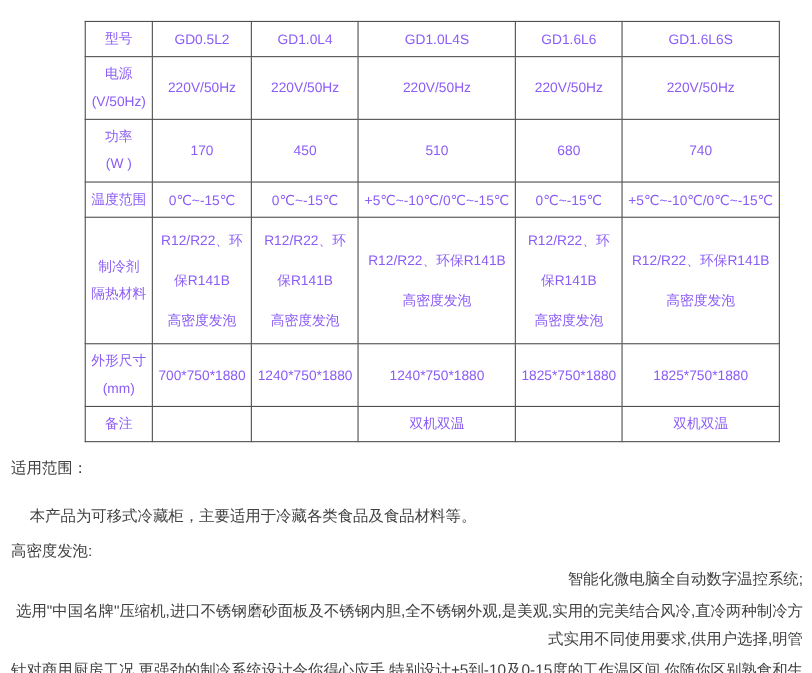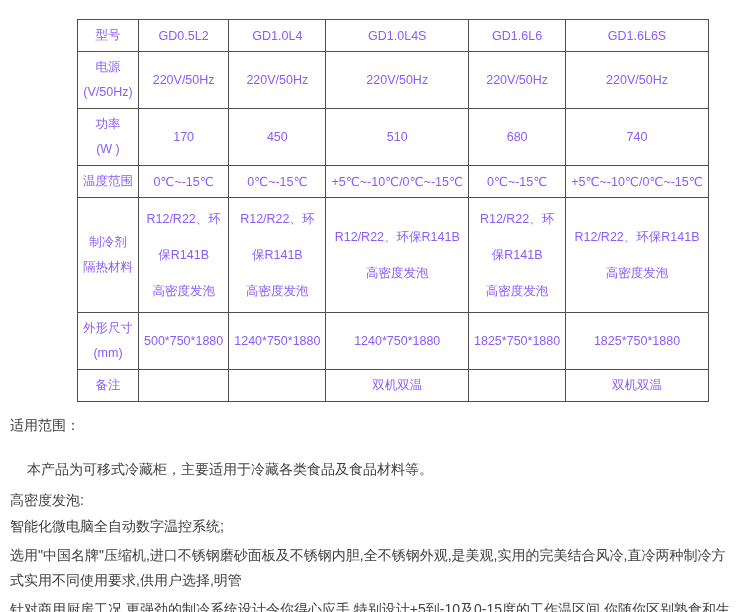--- a/index.html
+++ b/index.html
@@ -29,21 +29,21 @@
   tr.r-power2 { height:52px; }
   tr.r-temp   { height:27px; }
   tr.r-refr   { height:80px; }
   tr.r-dim    { height:50px; }
   tr.r-note   { height:27px;margin-left:33px; }
 
   .sec { margin:0; }
   .scope-title { margin-top:13px; line-height:20px; }
   .scope-body  { margin-top:24px; line-height:20px; text-indent:17px; }
   .intro-title { margin-top:11px; line-height:20px; }
-  .para { line-height:25px; margin:4px 0 0 0; }
+  .para { line-height:25px; margin:4px 0 0 0;text-align:right; }
 </style>
 </head>
 <body>
 
 <div class="content">
 
 
   <table class="spec">
     <colgroup>
       <col style="width:60px">
@@ -98,21 +98,21 @@
         <td class="wrapcell">R12/R22、环保R141B
 高密度发泡</td>
         <td class="wrapcell">R12/R22、环保R141B
 高密度发泡</td>
         <td class="wrapcell">R12/R22、环保R141B
 高密度发泡</td>
       </tr>
       <tr class="r-dim">
         <td class="lbl">外形尺寸
 (mm)</td>
-        <td class="val">500*750*1880</td>
+        <td class="val">700*750*1880</td>
         <td class="val">1240*750*1880</td>
         <td class="val">1240*750*1880</td>
         <td class="val">1825*750*1880</td>
         <td class="val">1825*750*1880</td>
       </tr>
       <tr class="r-note">
         <td class="lbl" style="white-space:nowrap">备注</td>
         <td class="val"></td>
         <td class="val"></td>
         <td class="val">双机双温</td>

